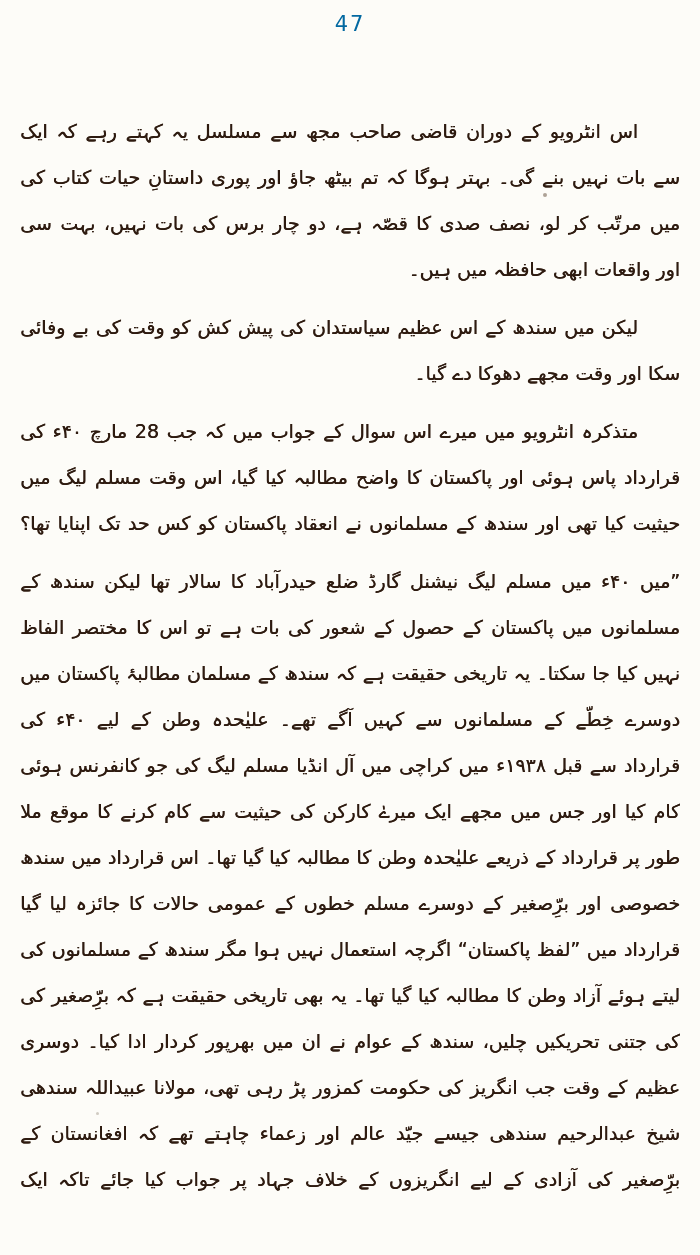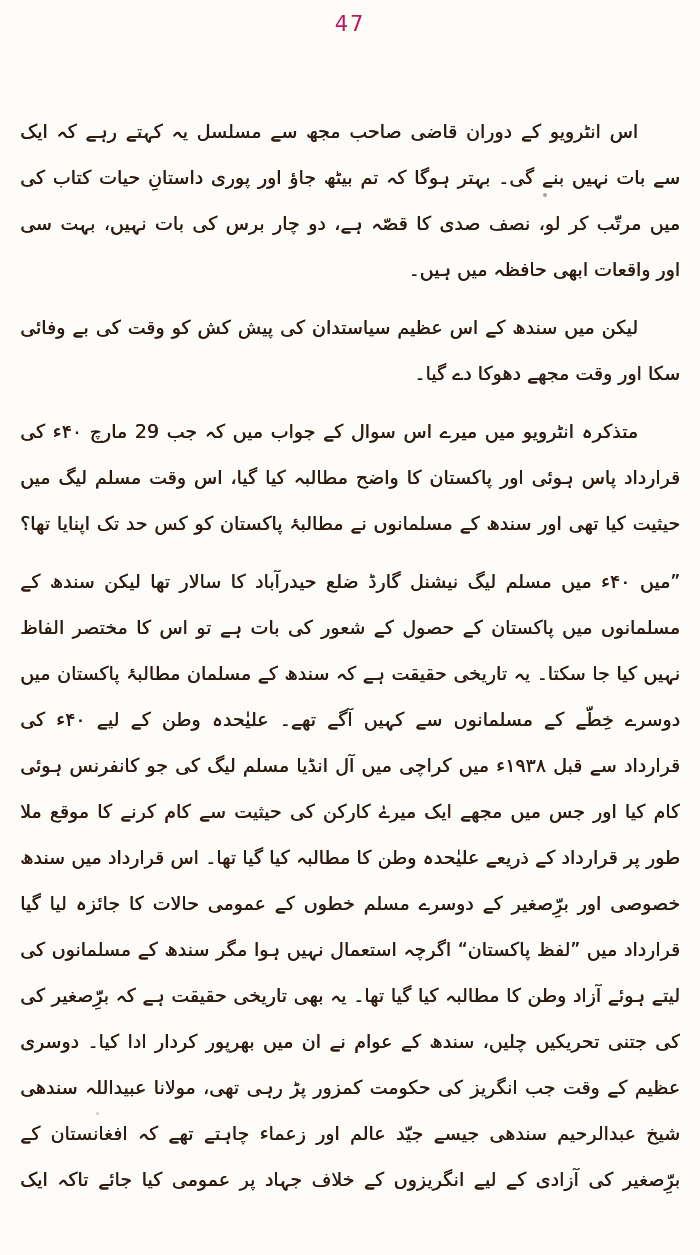--- a/index.html
+++ b/index.html
@@ -13,21 +13,21 @@
   .page{
     position:absolute;inset:0;
     color:#2e1b10;
   }
   .page-number{
     position:absolute;
     top:12px;left:0;right:0;
     text-align:center;
     font-size:21px;
     letter-spacing:2px;
-    color:#be185d;
+    color:#0369a1;
     font-family:"DejaVu Sans",sans-serif;
     direction:ltr;
   }
   .text-block{
     position:absolute;
     top:96px;
     right:8px;left:8px;
     direction:rtl;
   }
   .para{margin:12px;padding:0;}
@@ -74,41 +74,41 @@
       <div class="line justify">میں مرتّب کر لو، نصف صدی کا قصّہ ہے، دو چار برس کی بات نہیں، بہت سی باتیں</div>
       <div class="line">اور واقعات ابھی حافظہ میں ہیں۔</div>
     </div>
 
     <div class="para">
       <div class="line justify first">لیکن میں سندھ کے اس عظیم سیاستدان کی پیش کش کو وقت کی بے وفائی سے نہ پرکھ</div>
       <div class="line">سکا اور وقت مجھے دھوکا دے گیا۔</div>
     </div>
 
     <div class="para">
-      <div class="line justify first">متذکرہ انٹرویو میں میرے اس سوال کے جواب میں کہ جب 29 مارچ ۴۰ء کی</div>
+      <div class="line justify first">متذکرہ انٹرویو میں میرے اس سوال کے جواب میں کہ جب 28 مارچ ۴۰ء کی</div>
       <div class="line justify">قرارداد پاس ہوئی اور پاکستان کا واضح مطالبہ کیا گیا، اس وقت مسلم لیگ میں آپ کی</div>
-      <div class="line justify">حیثیت کیا تھی اور سندھ کے مسلمانوں نے مطالبۂ پاکستان کو کس حد تک اپنایا تھا؟</div>
+      <div class="line justify">حیثیت کیا تھی اور سندھ کے مسلمانوں نے انعقاد پاکستان کو کس حد تک اپنایا تھا؟</div>
     </div>
 
 
     <div class="para">
       <div class="line justify">”میں ۴۰ء میں مسلم لیگ نیشنل گارڈ ضلع حیدرآباد کا سالار تھا لیکن سندھ کے</div>
       <div class="line justify">مسلمانوں میں پاکستان کے حصول کے شعور کی بات ہے تو اس کا مختصر الفاظ میں احاطہ</div>
       <div class="line justify">نہیں کیا جا سکتا۔ یہ تاریخی حقیقت ہے کہ سندھ کے مسلمان مطالبۂ پاکستان میں</div>
       <div class="line justify">دوسرے خِطّے کے مسلمانوں سے کہیں آگے تھے۔ علیٰحدہ وطن کے لیے ۴۰ء کی</div>
       <div class="line justify">قرارداد سے قبل ۱۹۳۸ء میں کراچی میں آل انڈیا مسلم لیگ کی جو کانفرنس ہوئی اور جس</div>
       <div class="line justify">کام کیا اور جس میں مجھے ایک میرےٰ کارکن کی حیثیت سے کام کرنے کا موقع ملا واضح</div>
       <div class="line justify">طور پر قرارداد کے ذریعے علیٰحدہ وطن کا مطالبہ کیا گیا تھا۔ اس قرارداد میں سندھ کے</div>
       <div class="line justify">خصوصی اور برِّصغیر کے دوسرے مسلم خطوں کے عمومی حالات کا جائزہ لیا گیا تھا۔ اس</div>
       <div class="line justify">قرارداد میں ”لفظ پاکستان“ اگرچہ استعمال نہیں ہوا مگر سندھ کے مسلمانوں کی کسمپری کا جائزہ</div>
       <div class="line justify">لیتے ہوئے آزاد وطن کا مطالبہ کیا گیا تھا۔ یہ بھی تاریخی حقیقت ہے کہ برِّصغیر کی آزادی</div>
       <div class="line justify">کی جتنی تحریکیں چلیں، سندھ کے عوام نے ان میں بھرپور کردار ادا کیا۔ دوسری جنگ</div>
       <div class="line justify">عظیم کے وقت جب انگریز کی حکومت کمزور پڑ رہی تھی، مولانا عبیداللہ سندھی اور</div>
       <div class="line justify">شیخ عبدالرحیم سندھی جیسے جیّد عالم اور زعماء چاہتے تھے کہ افغانستان کے حکمرانوں کو</div>
-      <div class="line justify">برِّصغیر کی آزادی کے لیے انگریزوں کے خلاف جہاد پر عمومی کیا جائے تاکہ ایک</div>
+      <div class="line justify">برِّصغیر کی آزادی کے لیے انگریزوں کے خلاف جہاد پر جواب کیا جائے تاکہ ایک</div>
     </div>
 
   </div>
 
   <div class="speck s1"></div>
   <div class="speck s2"></div>
 
 </div>
 
 </body></html>

